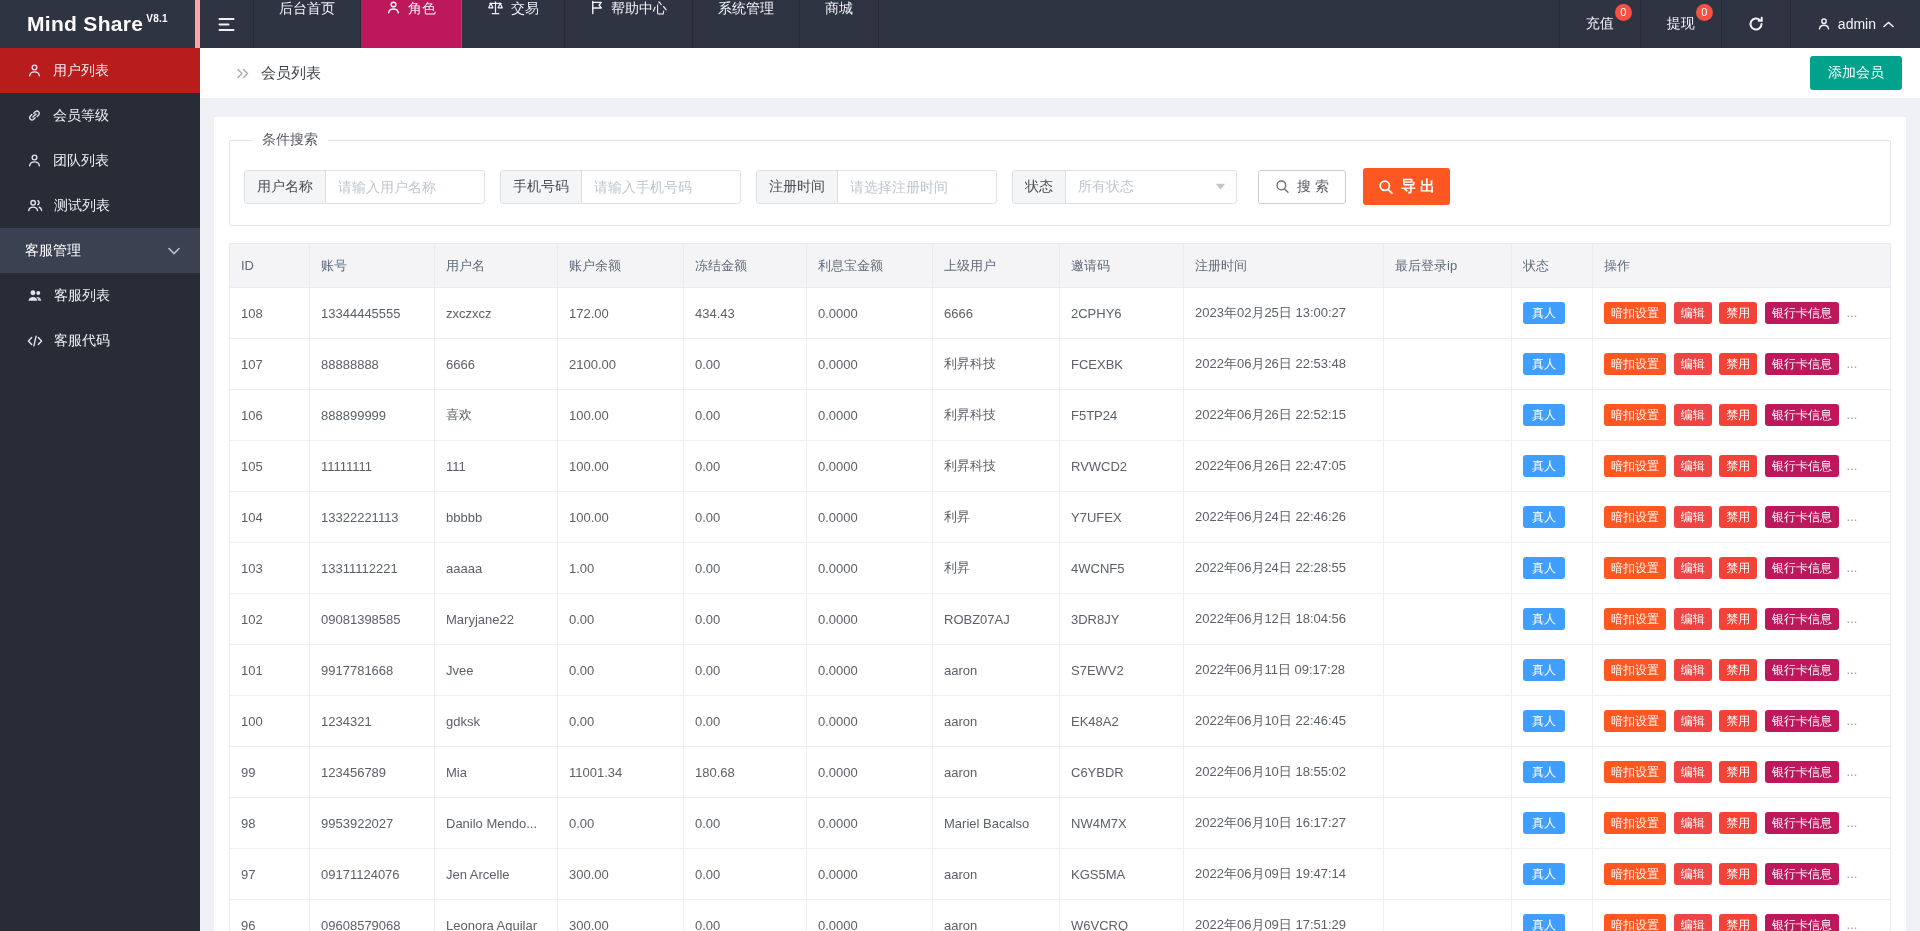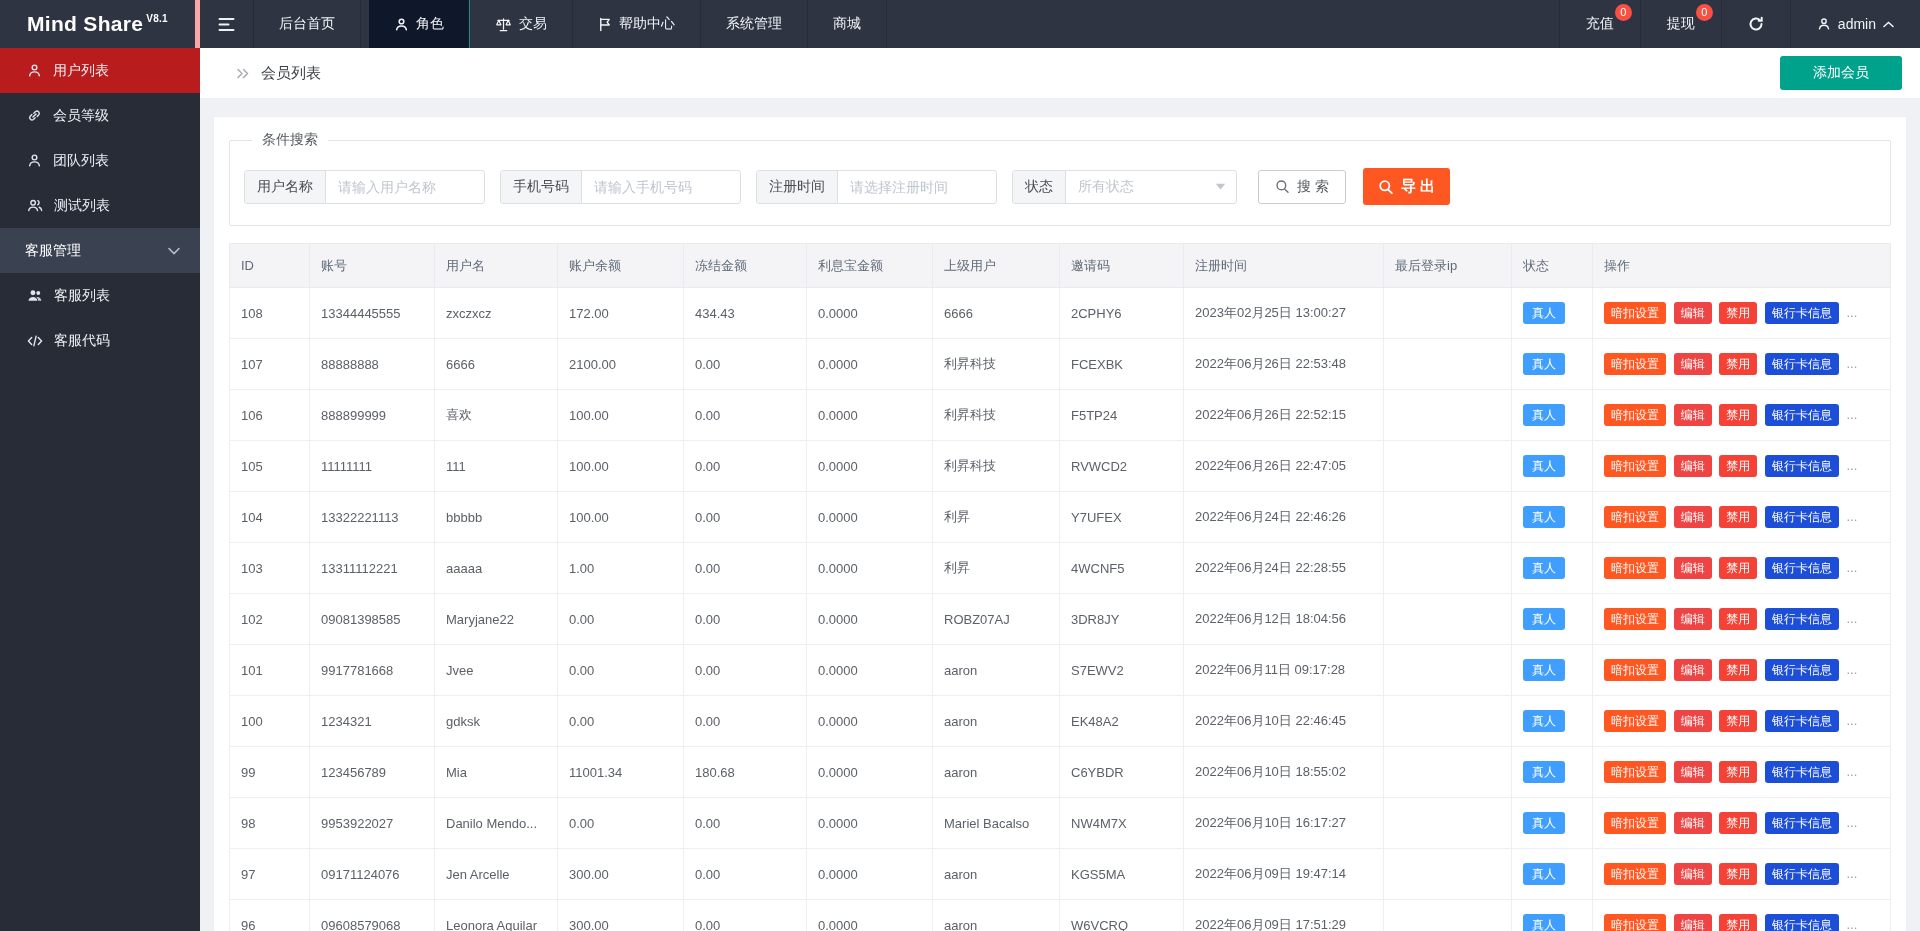--- a/index.html
+++ b/index.html
@@ -10,41 +10,41 @@
     background:#eff1f4; -webkit-font-smoothing:antialiased;
   }
   svg { display:block; }
 
   
   .navbar { position:fixed; top:0; left:0; width:1920px; height:48px; background:#2e3442; display:flex; align-items:stretch; z-index:30; }
   .logo { width:200px; display:flex; align-items:center; justify-content:center; color:#fff; font-size:21px; font-weight:bold; border-right:5px solid #fca5a5; letter-spacing:.3px; }
   .logo sup { font-size:10px; font-weight:bold; margin-left:3px; transform:translateY(-6px); }
   .nav-toggle { width:54px; display:flex; align-items:center; justify-content:center; color:#eef1f6; border-right:1px solid #272c38; cursor:pointer; }
   .nav-menu { display:flex; align-items:stretch; }
-  .nav-item { display:flex; align-items:center; gap:7px; padding:0 25px; font-size:14px; color:#f2f4f8; border-right:1px solid #272c38; cursor:pointer; }
-  .nav-item.active { background:#0f172a; border-right-color:#00998a;margin-left:8px; }
+  .nav-item { display:flex; align-items:flex-start; gap:7px; padding:0 25px; font-size:14px; color:#f2f4f8; border-right:1px solid #272c38; cursor:pointer; }
+  .nav-item.active { background:#be185d; border-right-color:#00998a; }
   .nav-item svg { color:#f2f4f8; }
   .nav-right { margin-left:auto; display:flex; align-items:stretch; }
   .nav-right-item { position:relative; display:flex; align-items:center; gap:7px; padding:0 26px; font-size:14px; color:#f2f4f8; border-left:1px solid #272c38; cursor:pointer; }
   .nav-badge { position:absolute; top:4px; right:8px; min-width:17px; height:17px; padding:0 4px; border-radius:9px; background:#f85043; color:#fff; font-size:11px; line-height:17px; text-align:center; }
 
   
   .sidebar { position:fixed; top:48px; left:0; bottom:0; width:200px; background:#272c37; z-index:20; }
   .menu-group { height:45px; display:flex; align-items:center; justify-content:space-between; padding:0 20px 0 25px; background:#3a4151; color:#ffffff; font-size:14px; cursor:pointer; }
   .menu-group .chev { color:#b6bfce; }
   .menu-item { height:45px; display:flex; align-items:center; gap:11px; padding:0 14px 0 27px; color:#eef1f6; font-size:14px; cursor:pointer; }
   .menu-item svg { color:#dfe4ee; flex:none; }
   .menu-item.active { background:#b91c1c; }
 
   
   .main { position:fixed; left:200px; top:48px; right:0; bottom:0; overflow:hidden; }
   .topbar { height:50px; background:#fff; display:flex; align-items:center; padding:0 18px 0 36px; }
   .bc-icon { color:#a6abb1; margin-right:11px; }
   .bc-text { font-size:15px; color:#3d4046; }
-  .add-btn { margin-left:auto; background:#00a28b; color:#fff; border:none; border-radius:3px; height:34px; padding:0 33px; font-size:14px; cursor:pointer; font-family:inherit; }
+  .add-btn { margin-left:auto; background:#00a28b; color:#fff; border:none; border-radius:3px; height:34px; padding:0 18px; font-size:14px; cursor:pointer; font-family:inherit; }
 
   .card { margin:19px 14px 0; background:#fff; height:calc(100% - 69px - 19px + 69px); min-height:814px; padding:14px 15px; }
 
   fieldset.search { border:1px solid #e2e3e5; border-radius:2px; margin:0; padding:19px 14px 20px; }
   fieldset.search legend { font-size:14px; color:#555a61; padding:0 10px; margin-left:8px; }
   .search-row { display:flex; align-items:center; gap:15px; }
   .input-group { display:flex; align-items:stretch; height:34px; border:1px solid #dcdfe6; border-radius:3px; overflow:hidden; background:#fff; }
   .ig-label { display:flex; align-items:center; padding:16px 12px; background:#f4f5f7; color:#484c52; font-size:14px; border-right:1px solid #dcdfe6; white-space:nowrap; }
   .input-group input { border:none; outline:none; padding:0 12px; font-size:14px; width:158px; color:#333; font-family:inherit; background:transparent; }
   .input-group input::placeholder { color:#bfc6cf; }
@@ -57,21 +57,21 @@
   
   .table-wrap { margin-top:17px; }
   table.members { width:100%; border-collapse:collapse; table-layout:fixed; }
   table.members th { background:#f4f4f6; height:44px; font-weight:normal; font-size:13px; color:#5f6a78; text-align:left; padding:0 11px; border:1px solid #e9ebee; overflow:hidden; white-space:nowrap; }
   table.members td { height:51px; font-size:13px; color:#5c6168; padding:0 11px; border:1px solid #edeff2; background:#fff; overflow:hidden; white-space:nowrap; }
   .badge-real { display:inline-block; background:#409eff; color:#fff; font-size:12px; line-height:1; padding:5px 9px; border-radius:3px; cursor:pointer; }
   .act { border:none; border-radius:3px; color:#fff; font-size:12px; line-height:1; padding:5px 7px; margin-right:4px; cursor:pointer; font-family:inherit; white-space:nowrap; }
   .a-orange { background:#ff5722; }
   .a-green  { background:#ef4444; }
   .a-red    { background:#f44336; }
-  .a-teal   { background:#1d4ed8; }
+  .a-teal   { background:#be185d; }
   .more-dots { color:#9aa1a9; font-size:13px; }
 </style>
 </head>
 <body>
 
 <header class="navbar">
   <div class="logo">
     <span>Mind Share</span>
       <sup>V8.1</sup>
   </div>

